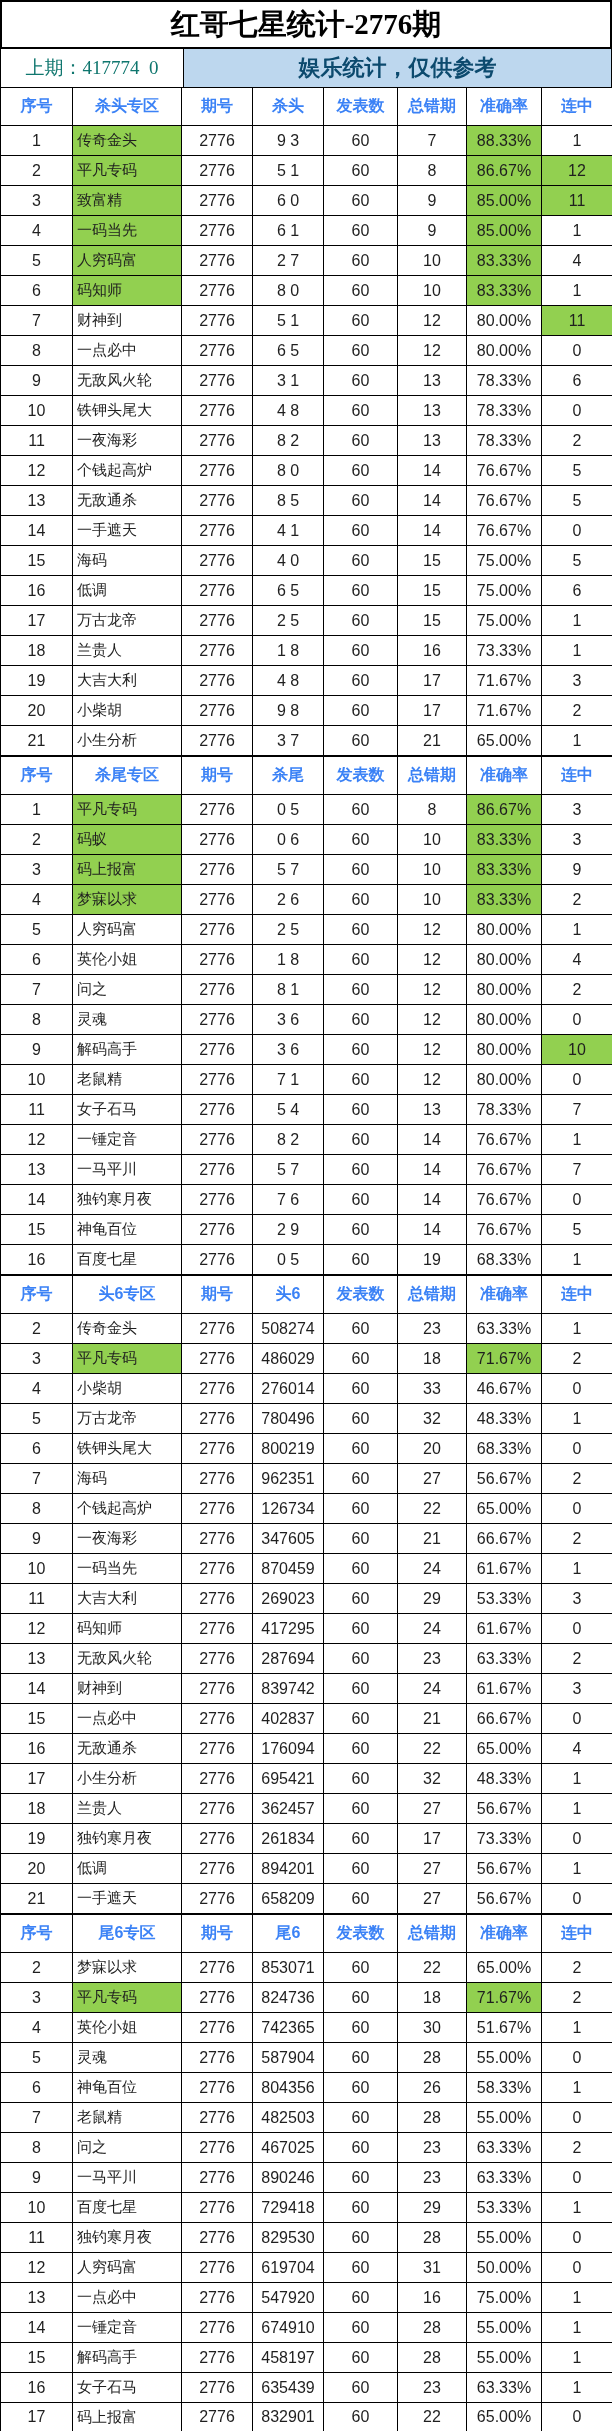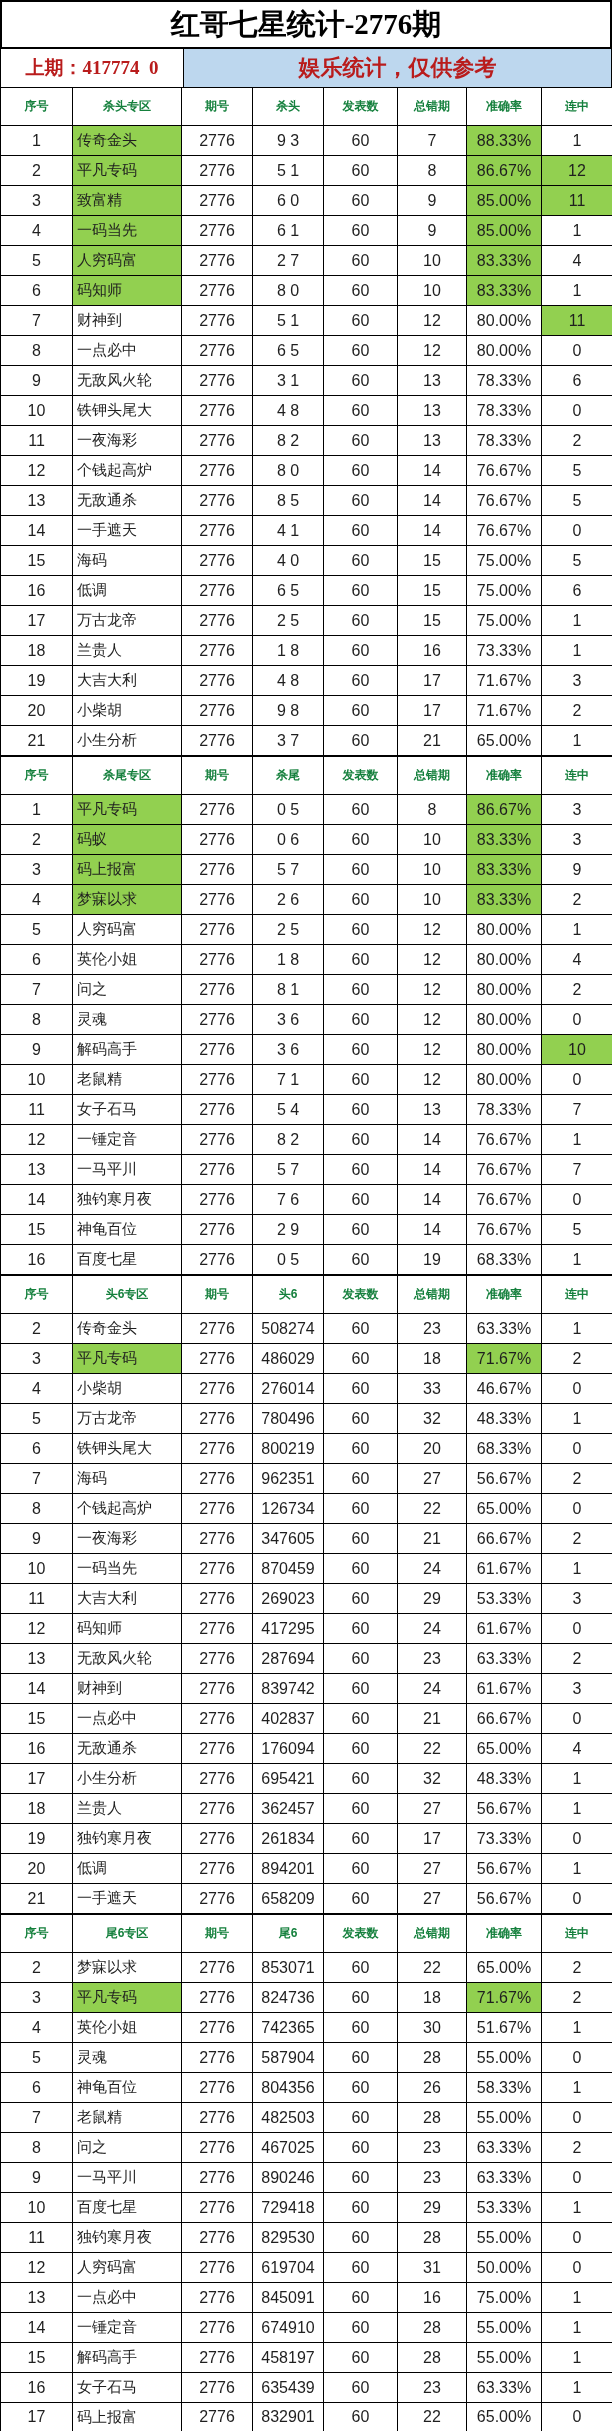--- a/index.html
+++ b/index.html
@@ -18,40 +18,40 @@
     background:#fff;
   }
   .info-row {
     display:flex; height:38px;
     border-left:1px solid #000; border-right:1px solid #000;
   }
   .prev-cell {
     width:183px; flex:0 0 183px;
     display:flex; align-items:center; justify-content:center;
     font-family:"Liberation Serif","DejaVu Serif",serif;
-    font-weight:bold; font-size:19px; color:#b91c1c;
+    font-weight:normal; font-size:19px; color:#0f766e;
     border-right:1px solid #000; white-space:pre;
     background:#fff;
   }
   .notice-cell {
     flex:1; display:flex; align-items:center; justify-content:center;
     background:var(--notice-bg,#BDD7EE);
     font-family:"Liberation Serif","DejaVu Serif",serif;
-    font-weight:bold; font-size:22px; color:#b91c1c;
+    font-weight:bold; font-size:22px; color:#0c4a6e;
   }
   table.zone {
     width:612px; border-collapse:collapse; table-layout:fixed;
     background:#fff;
   }
   table.zone th, table.zone td {
     border:1px solid #000; text-align:center; vertical-align:middle;
     overflow:hidden; padding:0;
   }
   table.zone th {
-    height:38px; font-size:12px; font-weight:bold; color:#15803d;
+    height:38px; font-size:16px; font-weight:bold; color:#3b82f6;
     font-family:"Liberation Sans","DejaVu Sans",sans-serif;
   }
   table.zone td { height:30px; font-size:16px; color:#1f1f1f; }
   table.zone td.name-cell { text-align:left; padding-left:4px; font-size:15px; }
   .hl { background:var(--hl,#92D050); }
   .sheet > table.zone:last-child { border-bottom:2px solid #000; }
 </style>
 </head>
 <body>
 
@@ -840,21 +840,21 @@
           <td>619704</td>
           <td>60</td>
           <td>31</td>
           <td>50.00%</td>
           <td>0</td>
         </tr>
         <tr>
           <td>13</td>
           <td class="name-cell">一点必中</td>
           <td>2776</td>
-          <td>845091</td>
+          <td>547920</td>
           <td>60</td>
           <td>16</td>
           <td>75.00%</td>
           <td>1</td>
         </tr>
         <tr>
           <td>14</td>
           <td class="name-cell">一锤定音</td>
           <td>2776</td>
           <td>674910</td>

